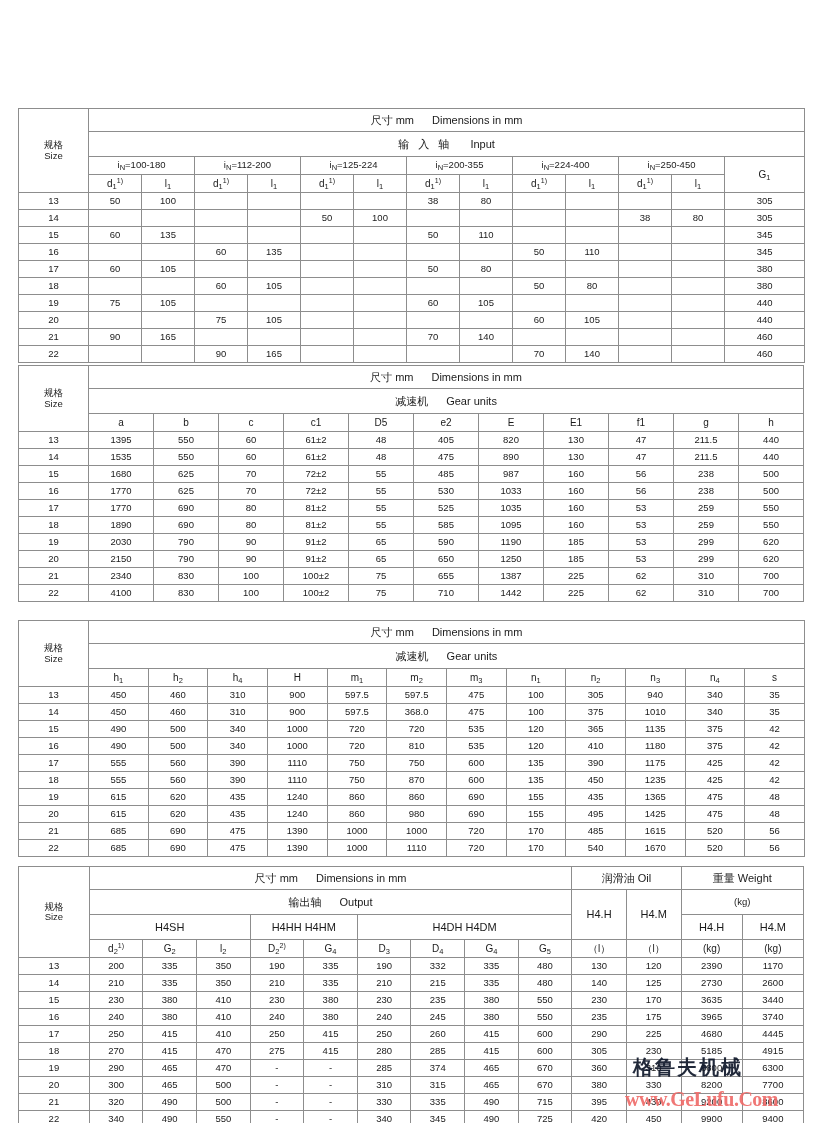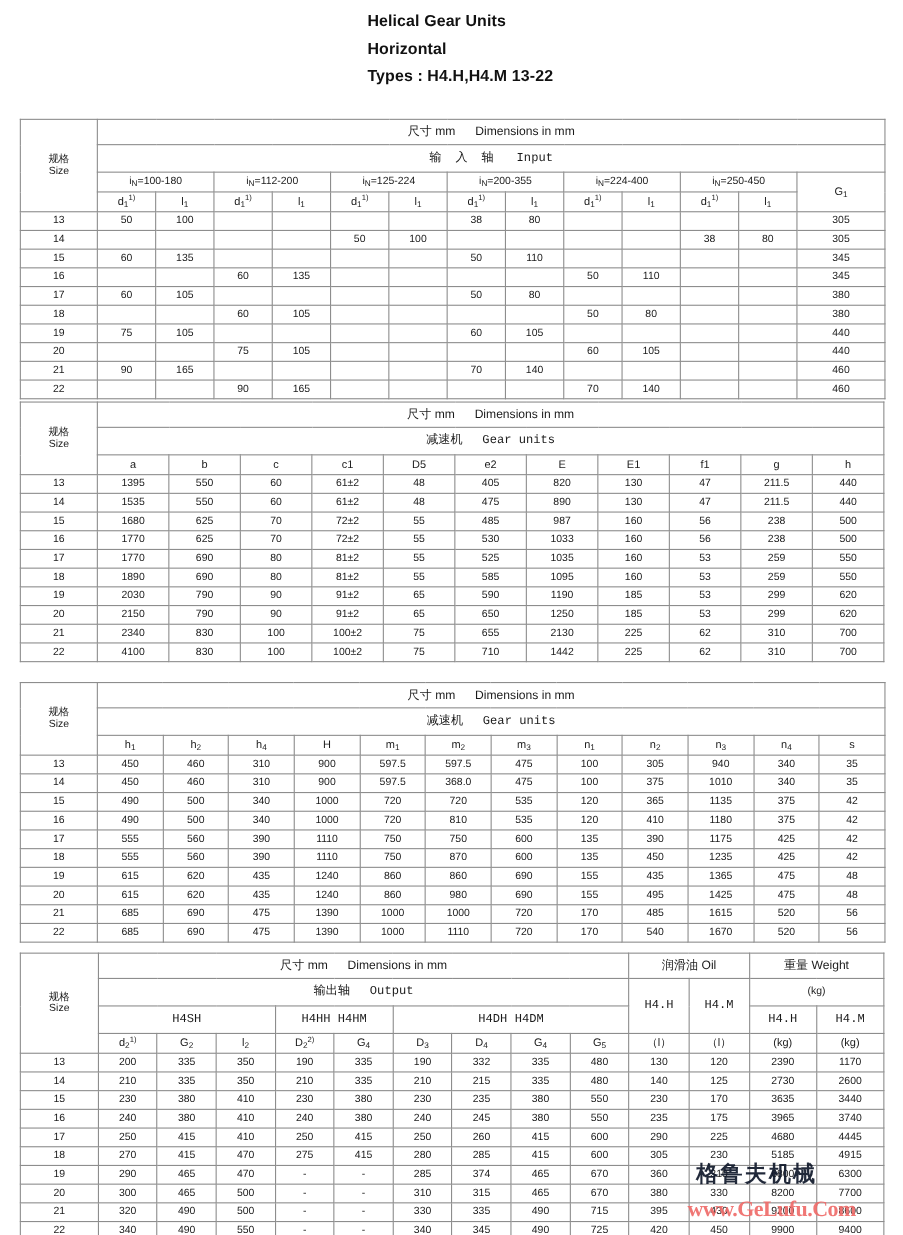--- a/index.html
+++ b/index.html
@@ -61,21 +61,21 @@
     vertical-align: middle;
     font-size: 9.5px;
     font-weight: normal;
     padding: 0;
     line-height: 1.1;
     color: #1a1a1a;
     overflow: hidden;
   }
   table.spec td.r { height: 16px; }
   table.spec th.h-dim  { height: 22px; font-size: 11px; }
-  table.spec th.h-grp  { height: 24px; font-size: 11px; font-family: Liberation Mono, monospace; }
+  table.spec th.h-grp  { height: 24px; font-size: 11px; }
   table.spec th.h-sub  { height: 17px; font-size: 9.5px; }
   table.spec th.h-col  { height: 17px; font-size: 10px; }
   th.size-cell {
     font-size: 11px;
     line-height: 1.25;
     font-weight: normal;
   }
   .dim-title { display: inline-block; }
   .dim-title .cn { margin-right: 18px; }
   .spaced { letter-spacing: 3px; }
@@ -113,25 +113,20 @@
     opacity: 0.92;
     letter-spacing: -0.5px;
     white-space: nowrap;
     font-family: Liberation Serif, serif;
   }
 </style>
 </head>
 <body>
 
 <div class="doc-header">
-  <div class="hdr-en">
-    <div class="hdr-line">Helical Gear Units</div>
-    <div class="hdr-line">Horizontal</div>
-    <div class="hdr-line">Types : H4.H,H4.M  13-22</div>
-  </div>
 </div>
 
 <div class="tbl-wrap" id="wrap1" style="top:108px;">
   <table class="spec" id="t1">
     <colgroup>
       <col style="width:70px">
       <col span="12" style="width:53px">
       <col style="width:80px">
     </colgroup>
     <thead>
@@ -495,21 +490,21 @@
           <td class="r">620</td>
         </tr>
         <tr>
           <td class="r">21</td>
           <td class="r">2340</td>
           <td class="r">830</td>
           <td class="r">100</td>
           <td class="r">100±2</td>
           <td class="r">75</td>
           <td class="r">655</td>
-          <td class="r">2130</td>
+          <td class="r">1387</td>
           <td class="r">225</td>
           <td class="r">62</td>
           <td class="r">310</td>
           <td class="r">700</td>
         </tr>
         <tr>
           <td class="r">22</td>
           <td class="r">4100</td>
           <td class="r">830</td>
           <td class="r">100</td>

